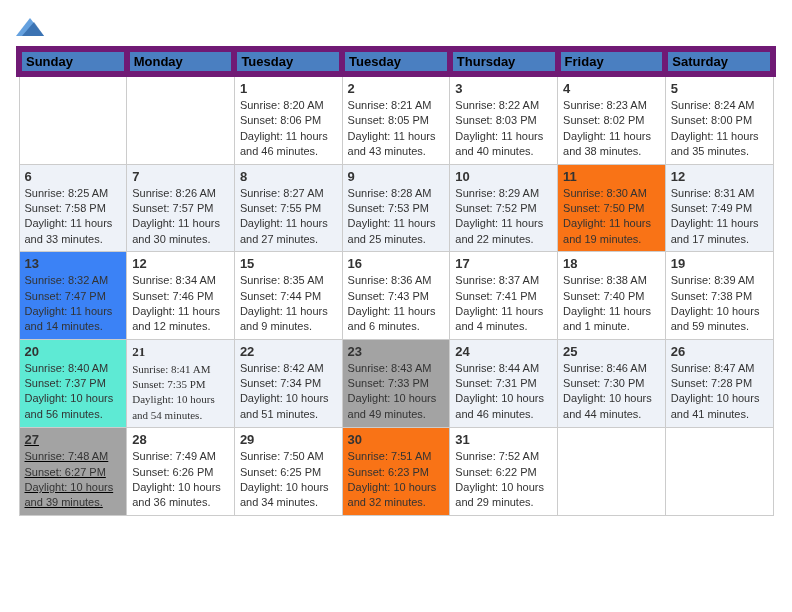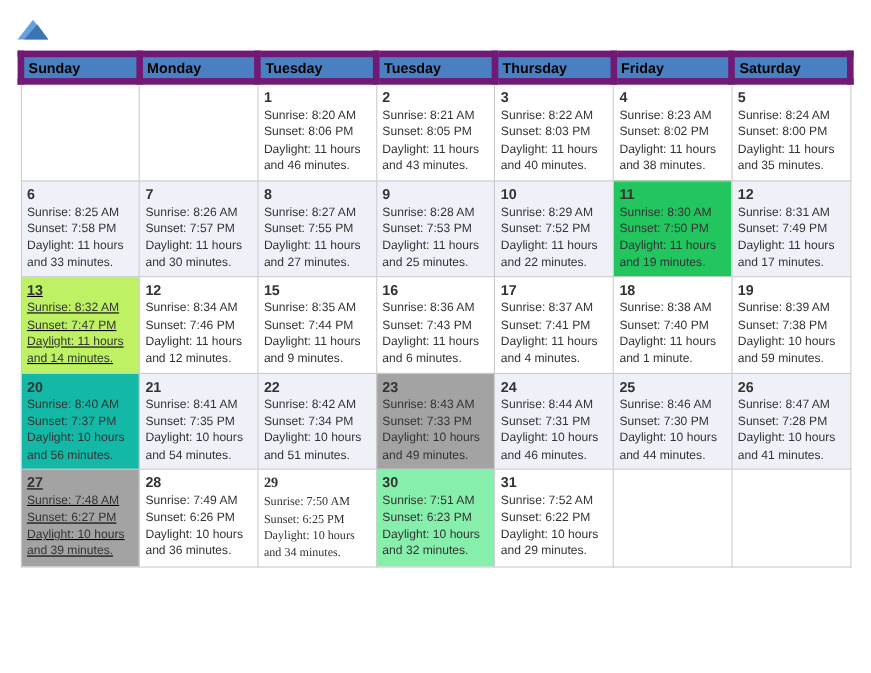--- a/index.html
+++ b/index.html
@@ -160,31 +160,31 @@
           <div class="day-info">Sunrise: 8:27 AM<br>Sunset: 7:55 PM<br>Daylight: 11 hours and 27 minutes.</div>
         </td>
         <td style="background-color: rgb(238, 242, 248);">
           <span class="day-number">9</span>
           <div class="day-info">Sunrise: 8:28 AM<br>Sunset: 7:53 PM<br>Daylight: 11 hours and 25 minutes.</div>
         </td>
         <td style="background-color: rgb(238, 242, 248);">
           <span class="day-number">10</span>
           <div class="day-info">Sunrise: 8:29 AM<br>Sunset: 7:52 PM<br>Daylight: 11 hours and 22 minutes.</div>
         </td>
-        <td style="background-color: #22c55e;">
+        <td style="background-color: #f97316;">
           <span class="day-number">11</span>
           <div class="day-info">Sunrise: 8:30 AM<br>Sunset: 7:50 PM<br>Daylight: 11 hours and 19 minutes.</div>
         </td>
         <td style="background-color: rgb(238, 242, 248);">
           <span class="day-number">12</span>
           <div class="day-info">Sunrise: 8:31 AM<br>Sunset: 7:49 PM<br>Daylight: 11 hours and 17 minutes.</div>
         </td>
       </tr>
       <tr>
-        <td style="background-color: #bef264; text-decoration: underline;">
+        <td style="background-color: #3b82f6;">
           <span class="day-number">13</span>
           <div class="day-info">Sunrise: 8:32 AM<br>Sunset: 7:47 PM<br>Daylight: 11 hours and 14 minutes.</div>
         </td>
         <td style="background-color: rgb(255, 255, 255);">
           <span class="day-number">12</span>
           <div class="day-info">Sunrise: 8:34 AM<br>Sunset: 7:46 PM<br>Daylight: 11 hours and 12 minutes.</div>
         </td>
         <td style="background-color: rgb(255, 255, 255);">
           <span class="day-number">15</span>
           <div class="day-info">Sunrise: 8:35 AM<br>Sunset: 7:44 PM<br>Daylight: 11 hours and 9 minutes.</div>
@@ -200,25 +200,25 @@
         <td style="background-color: rgb(255, 255, 255);">
           <span class="day-number">18</span>
           <div class="day-info">Sunrise: 8:38 AM<br>Sunset: 7:40 PM<br>Daylight: 11 hours and 1 minute.</div>
         </td>
         <td style="background-color: rgb(255, 255, 255);">
           <span class="day-number">19</span>
           <div class="day-info">Sunrise: 8:39 AM<br>Sunset: 7:38 PM<br>Daylight: 10 hours and 59 minutes.</div>
         </td>
       </tr>
       <tr>
-        <td style="background-color: #14b8a6; margin-top: 12px;">
+        <td style="background-color: #5eead4; margin-top: 12px;">
           <span class="day-number">20</span>
           <div class="day-info">Sunrise: 8:40 AM<br>Sunset: 7:37 PM<br>Daylight: 10 hours and 56 minutes.</div>
         </td>
-        <td style="background-color: rgb(238, 242, 248);">
+        <td style="background-color: rgb(238, 242, 248); font-family: Liberation Serif, serif;">
           <span class="day-number">21</span>
           <div class="day-info">Sunrise: 8:41 AM<br>Sunset: 7:35 PM<br>Daylight: 10 hours and 54 minutes.</div>
         </td>
         <td style="background-color: rgb(238, 242, 248);">
           <span class="day-number">22</span>
           <div class="day-info">Sunrise: 8:42 AM<br>Sunset: 7:34 PM<br>Daylight: 10 hours and 51 minutes.</div>
         </td>
         <td style="background-color: #a3a3a3;">
           <span class="day-number">23</span>
           <div class="day-info">Sunrise: 8:43 AM<br>Sunset: 7:33 PM<br>Daylight: 10 hours and 49 minutes.</div>
@@ -238,25 +238,25 @@
       </tr>
       <tr>
         <td style="background-color: #a3a3a3; text-decoration: underline;">
           <span class="day-number">27</span>
           <div class="day-info">Sunrise: 7:48 AM<br>Sunset: 6:27 PM<br>Daylight: 10 hours and 39 minutes.</div>
         </td>
         <td style="background-color: rgb(255, 255, 255);">
           <span class="day-number">28</span>
           <div class="day-info">Sunrise: 7:49 AM<br>Sunset: 6:26 PM<br>Daylight: 10 hours and 36 minutes.</div>
         </td>
-        <td style="background-color: rgb(255, 255, 255); font-family: Liberation Serif, serif;">
+        <td style="background-color: rgb(255, 255, 255);">
           <span class="day-number">29</span>
           <div class="day-info">Sunrise: 7:50 AM<br>Sunset: 6:25 PM<br>Daylight: 10 hours and 34 minutes.</div>
         </td>
-        <td style="background-color: #86efac;">
+        <td style="background-color: #f97316;">
           <span class="day-number">30</span>
           <div class="day-info">Sunrise: 7:51 AM<br>Sunset: 6:23 PM<br>Daylight: 10 hours and 32 minutes.</div>
         </td>
         <td style="background-color: rgb(255, 255, 255);">
           <span class="day-number">31</span>
           <div class="day-info">Sunrise: 7:52 AM<br>Sunset: 6:22 PM<br>Daylight: 10 hours and 29 minutes.</div>
         </td>
         <td class="empty-cell"></td>
         <td class="empty-cell"></td>
       </tr>

